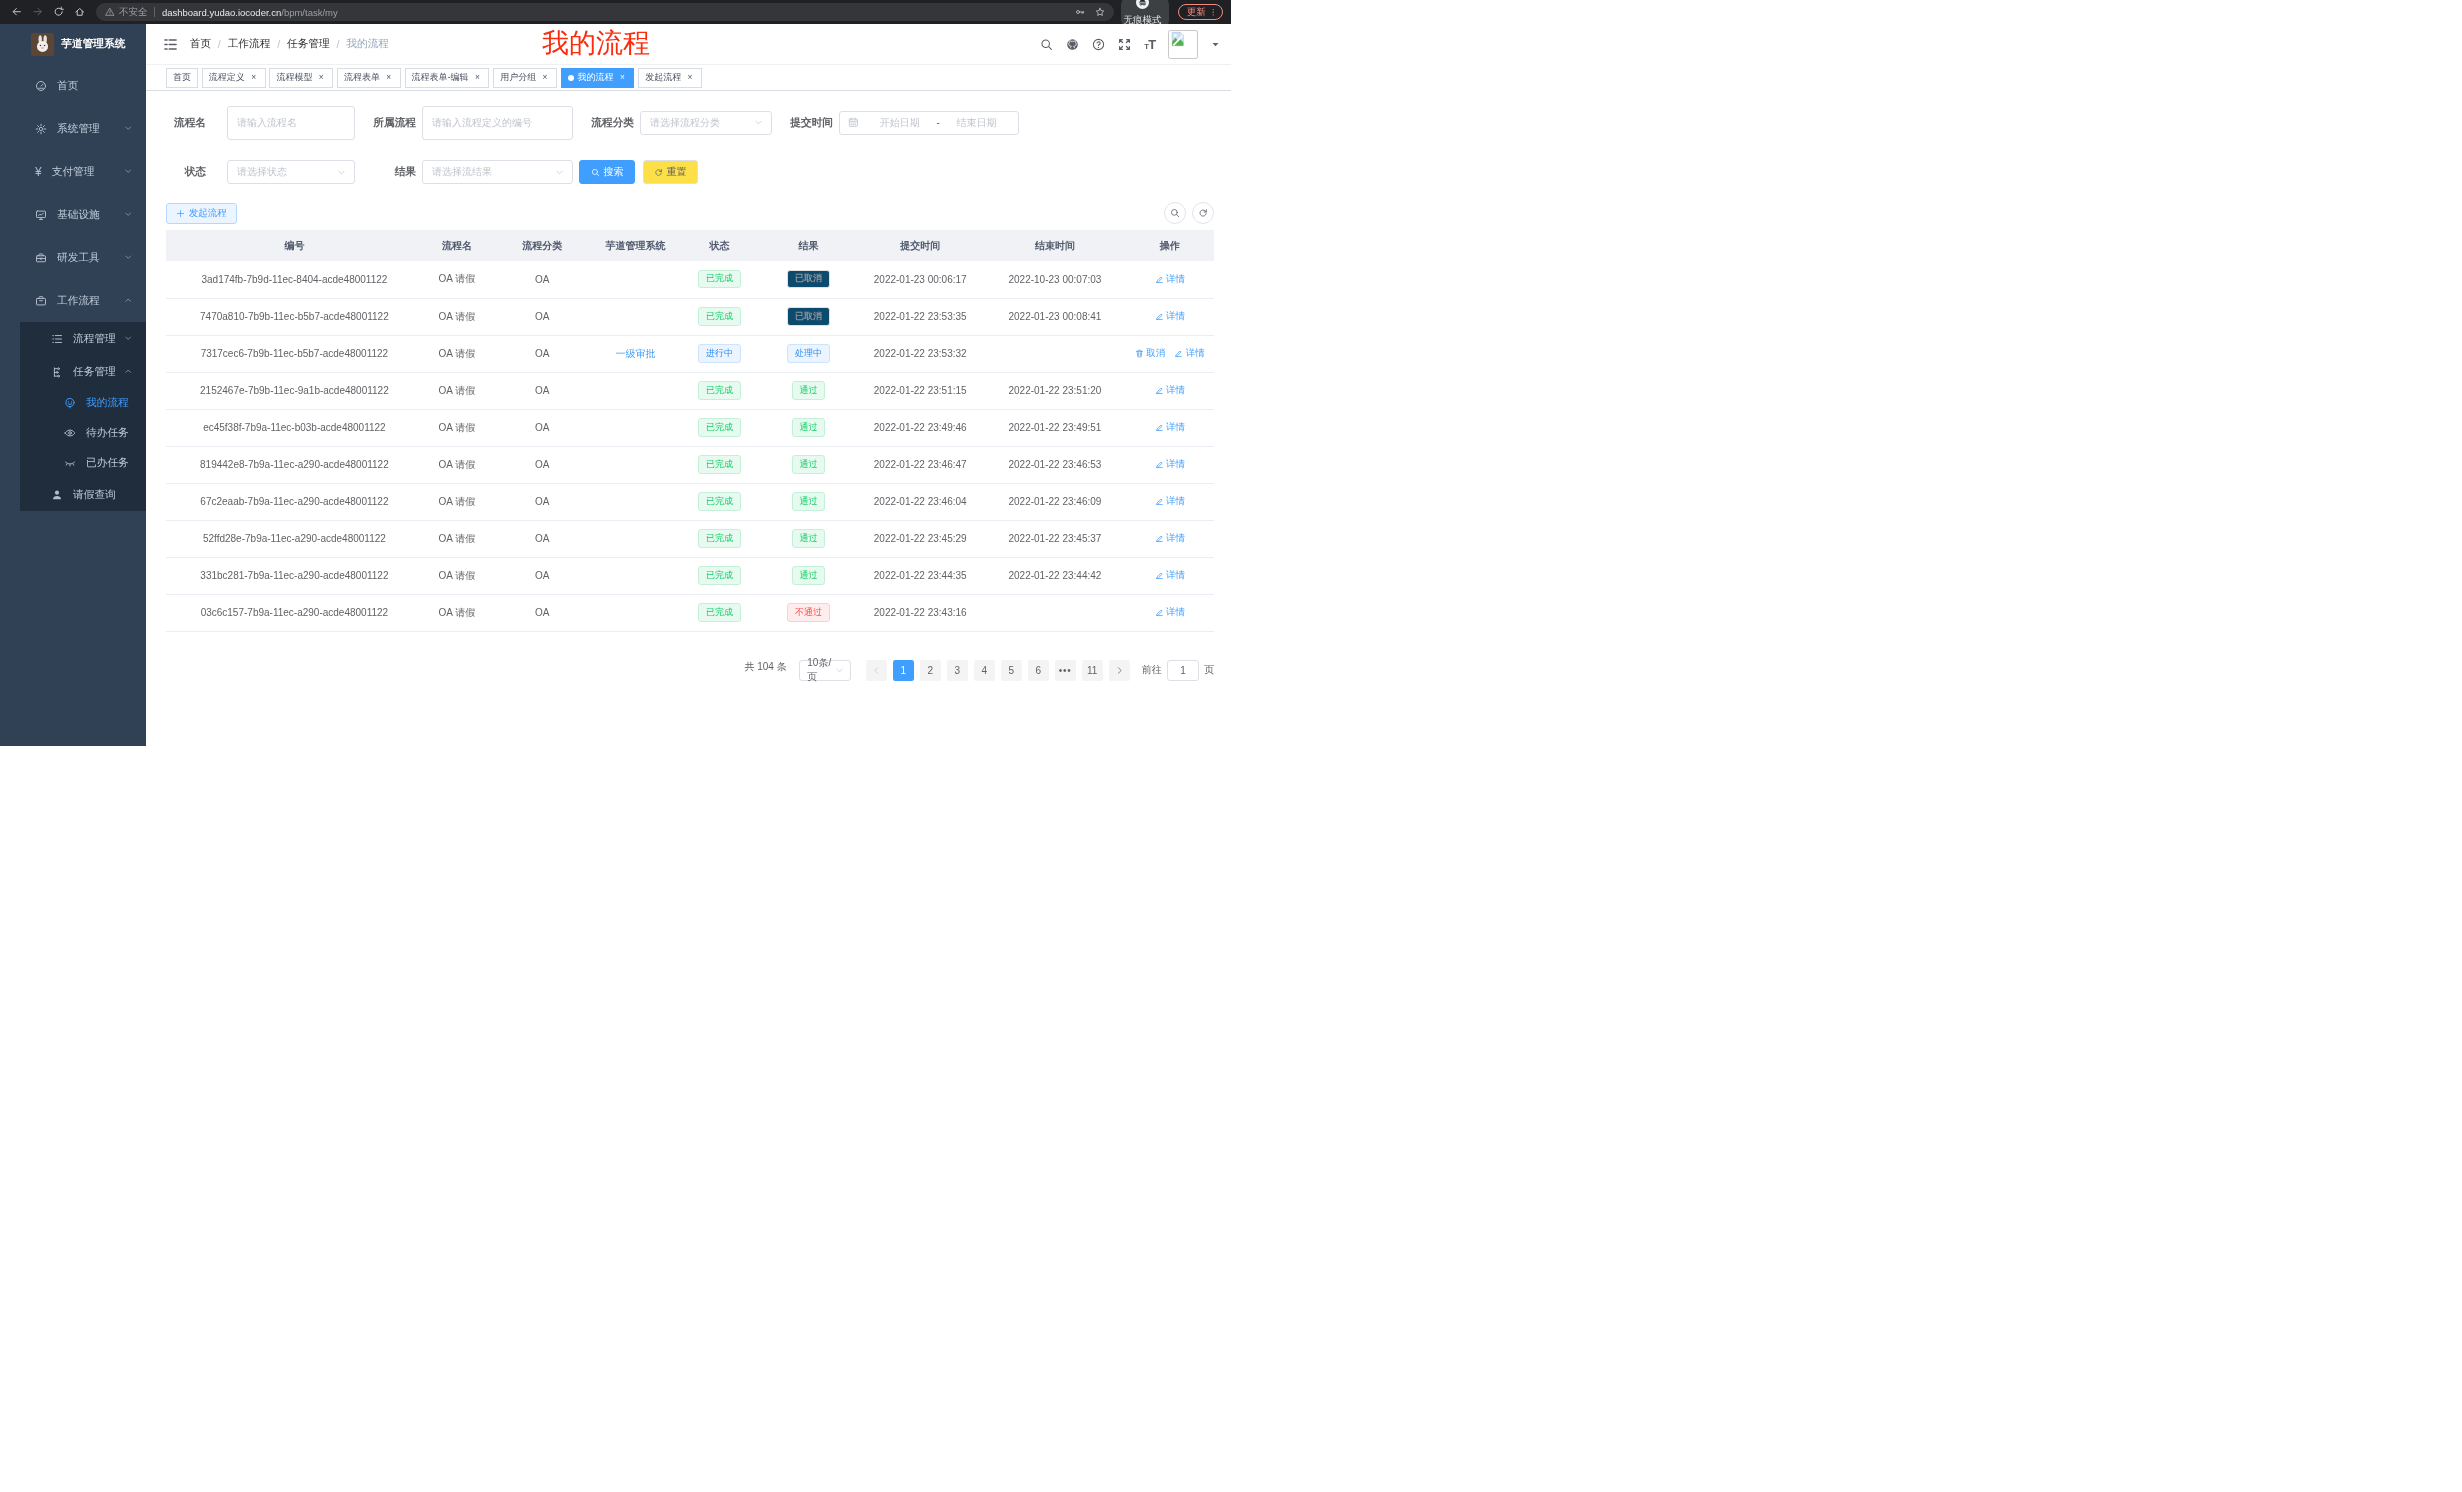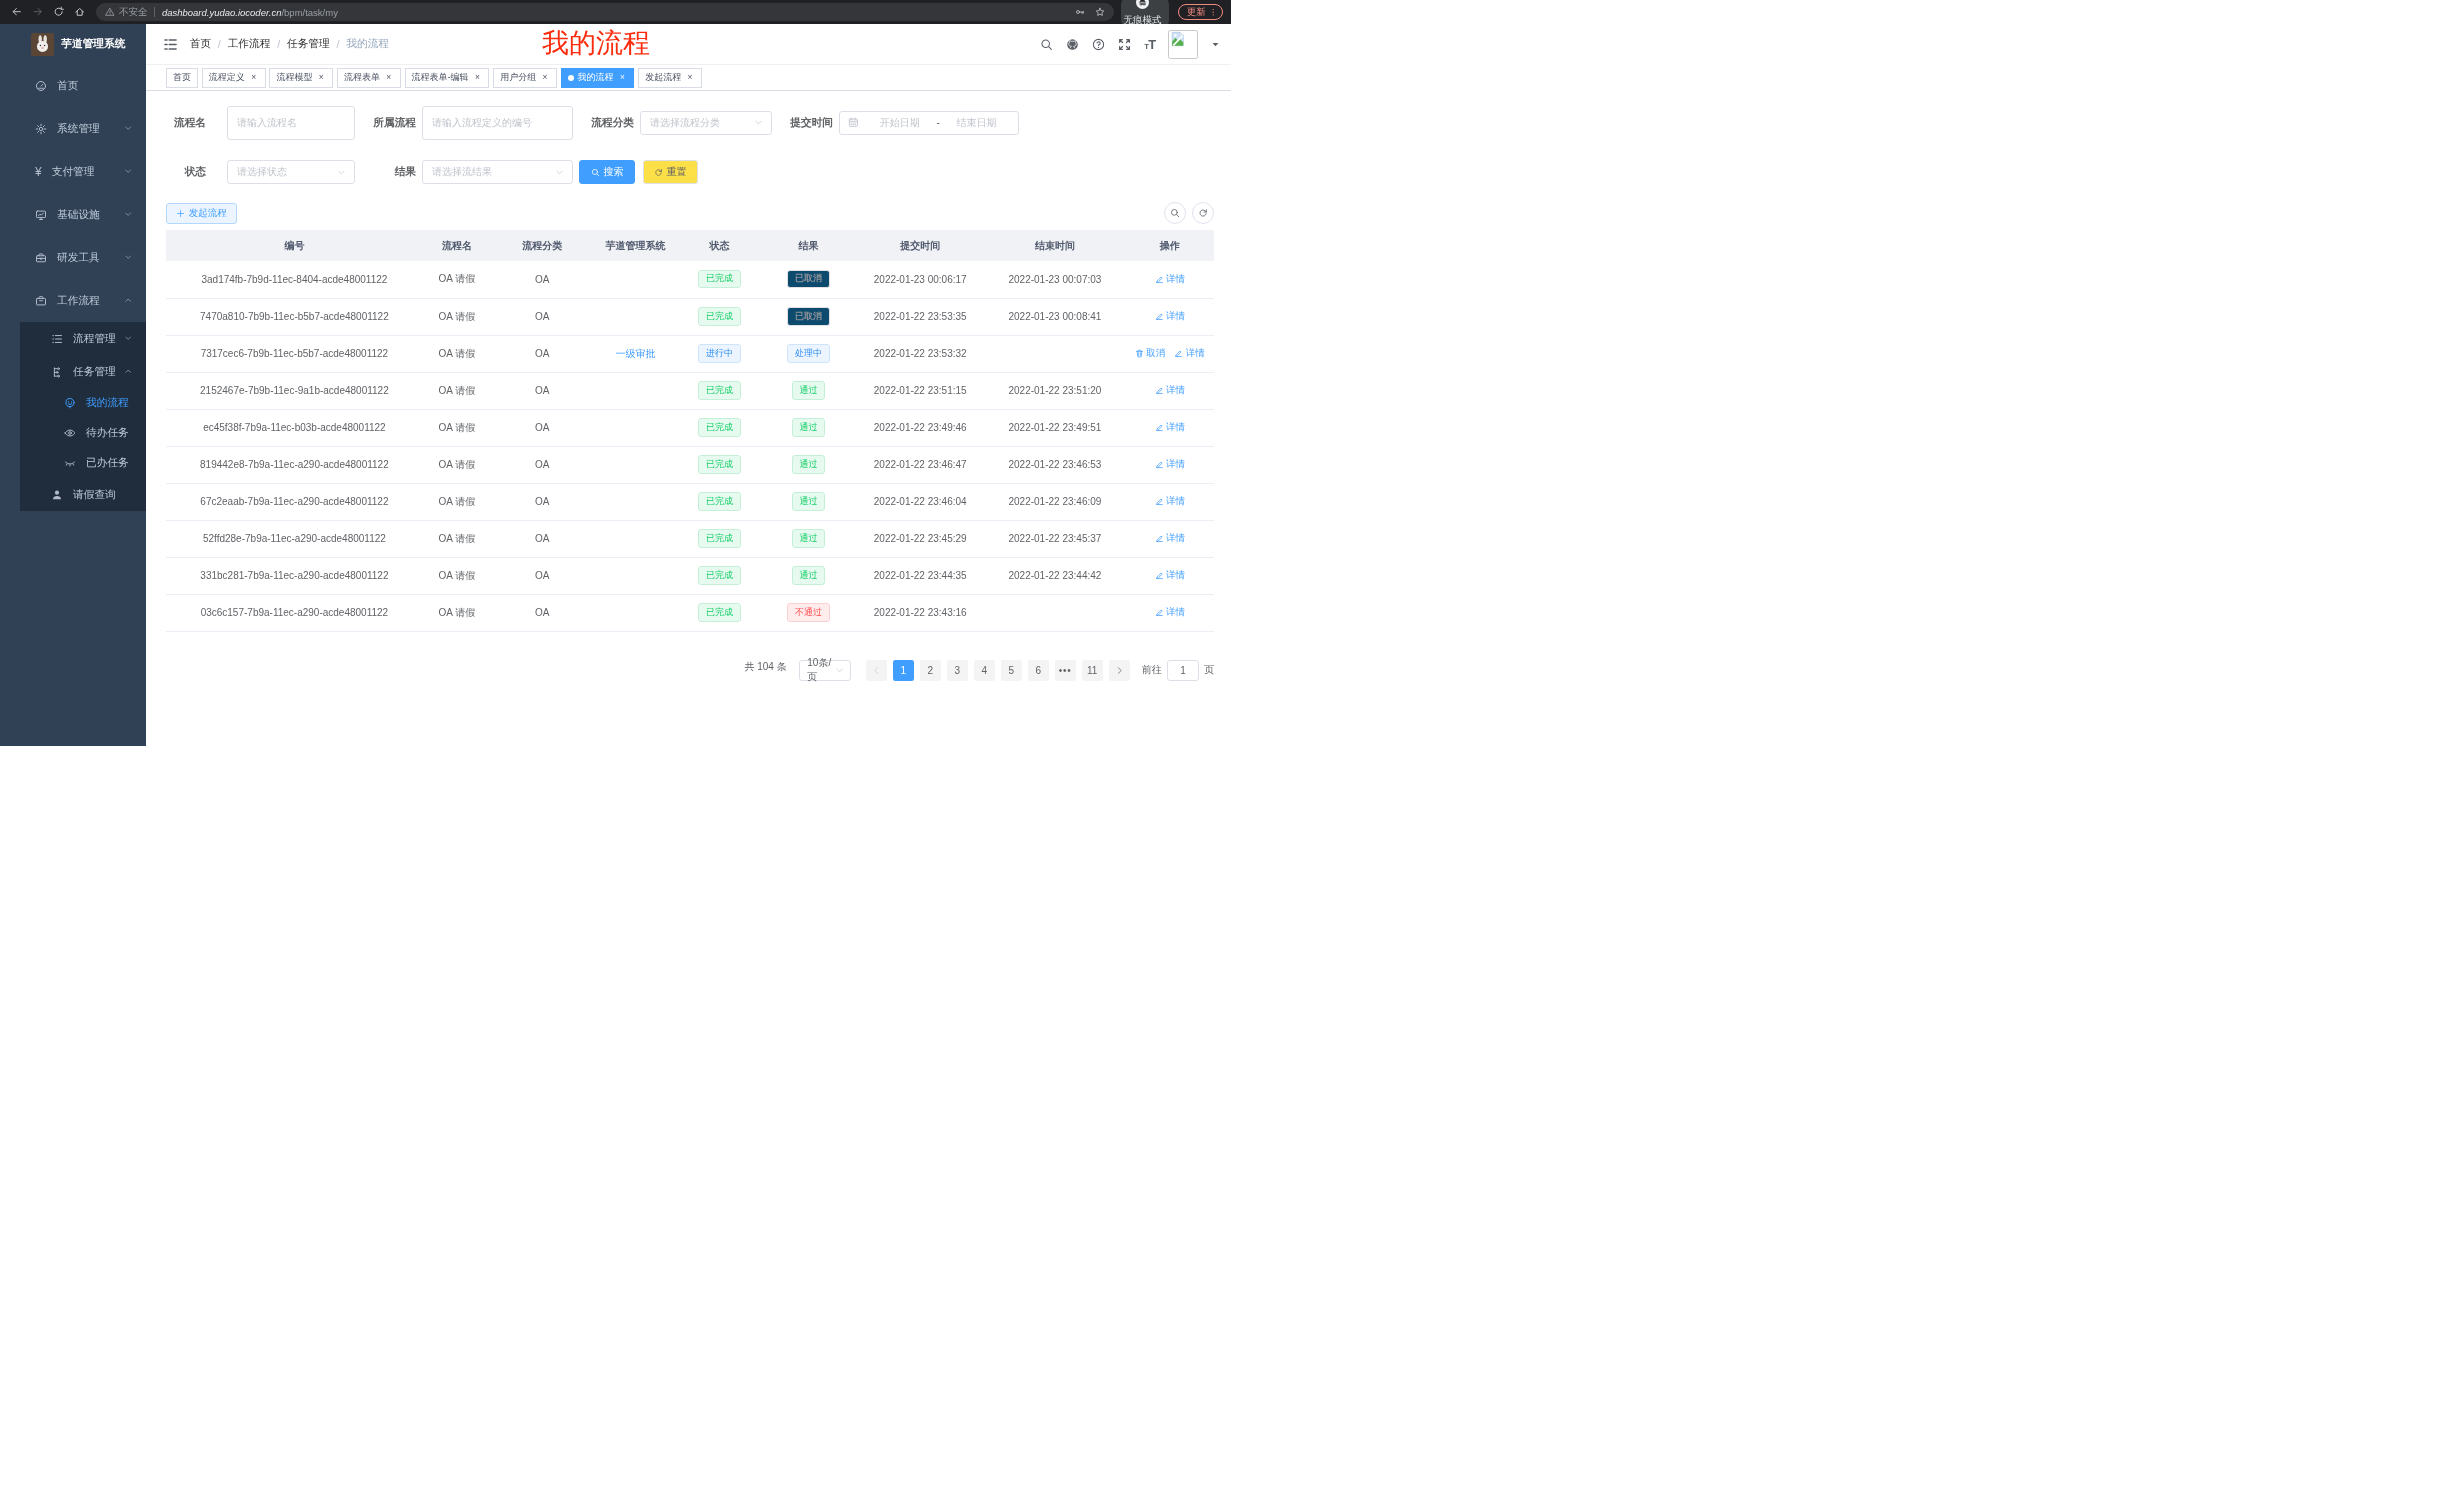--- a/index.html
+++ b/index.html
@@ -13,21 +13,21 @@
 
   
   .browser-bar { height:24px; flex:0 0 auto; background:#202124; display:flex; align-items:center; padding:0 7.6px; gap:3px; }
   .b-ico { color:#d0d2d6; font-size:11.4px; width:18px; height:18px; border-radius:9px; }
   .b-ico.dim { color:#63666b; }
   .url-pill { flex:1; height:18px; background:#35363a; border-radius:9px; display:flex; align-items:center; padding:0 9px; margin:0 4.6px; min-width:0; }
   .warn-ico { color:#9aa0a6; font-size:10px; margin-right:3.8px; }
   .notsecure { color:#9aa0a6; font-size:9.5px; white-space:nowrap; }
   .url-divider { width:0.8px; height:10px; background:#5f6368; margin:0 6.8px; }
   .url-text { font-size:9.5px; white-space:nowrap; overflow:hidden; }
-  .url-host { color:#e8eaed;font-style:italic; }
+  .url-host { color:#e8eaed; }
   .url-path { color:#9aa0a6; }
   .pill-right { margin-left:auto; display:flex; align-items:center; gap:10px; color:#c3c6ca; font-size:10px; }
   .incog { height:33px; background:#3c4043; border-radius:9px; display:flex; align-items:center; gap:4.6px; padding:0 7.6px 0 2.3px; color:#e8eaed; font-size:9.5px; white-space:nowrap;flex-direction:column; }
   .incog-circle { width:13.7px; height:13.7px; border-radius:50%; background:#f1f3f4; color:#202124; display:flex; align-items:center; justify-content:center; font-size:9px; }
   .update-btn { height:16.7px; border:1.1px solid #f28b82; border-radius:9px; color:#f28b82; display:flex; align-items:center; gap:3px; padding:0 5.3px 0 7.6px; font-size:9.5px; margin-left:6px; white-space:nowrap; cursor:pointer; }
   .update-btn .ico { font-size:8.4px; }
 
   
   .app { flex:1; display:flex; min-height:0; }
   .sidebar { width:146px; flex:0 0 auto; background:#304156; overflow:hidden;padding-left:20px; }
@@ -594,21 +594,21 @@
             </thead>
           <tbody id="tbody">
               <tr>
                 <td>3ad174fb-7b9d-11ec-8404-acde48001122</td>
                 <td>OA 请假</td>
                 <td>OA</td>
                 <td></td>
                 <td><span class="badge success">已完成</span></td>
                 <td><span class="badge info">已取消</span></td>
                 <td>2022-01-23 00:06:17</td>
-                <td>2022-01-23 00:07:03</td>
+                <td>2022-10-23 00:07:03</td>
                 <td><a class="action-link">
                     <span class="ico">
                       <svg viewBox="0 0 16 16" fill="none" stroke="currentColor" stroke-width="1.3" stroke-linecap="round" stroke-linejoin="round">
                         <path d="M3 13.4h10"></path>
                         <path d="M4 10.4l6.8-6.8 1.9 1.9-6.8 6.8-2.4.5z"></path>
                       </svg>
                     </span>
                     <span>详情</span>
                   </a></td>
               </tr>

